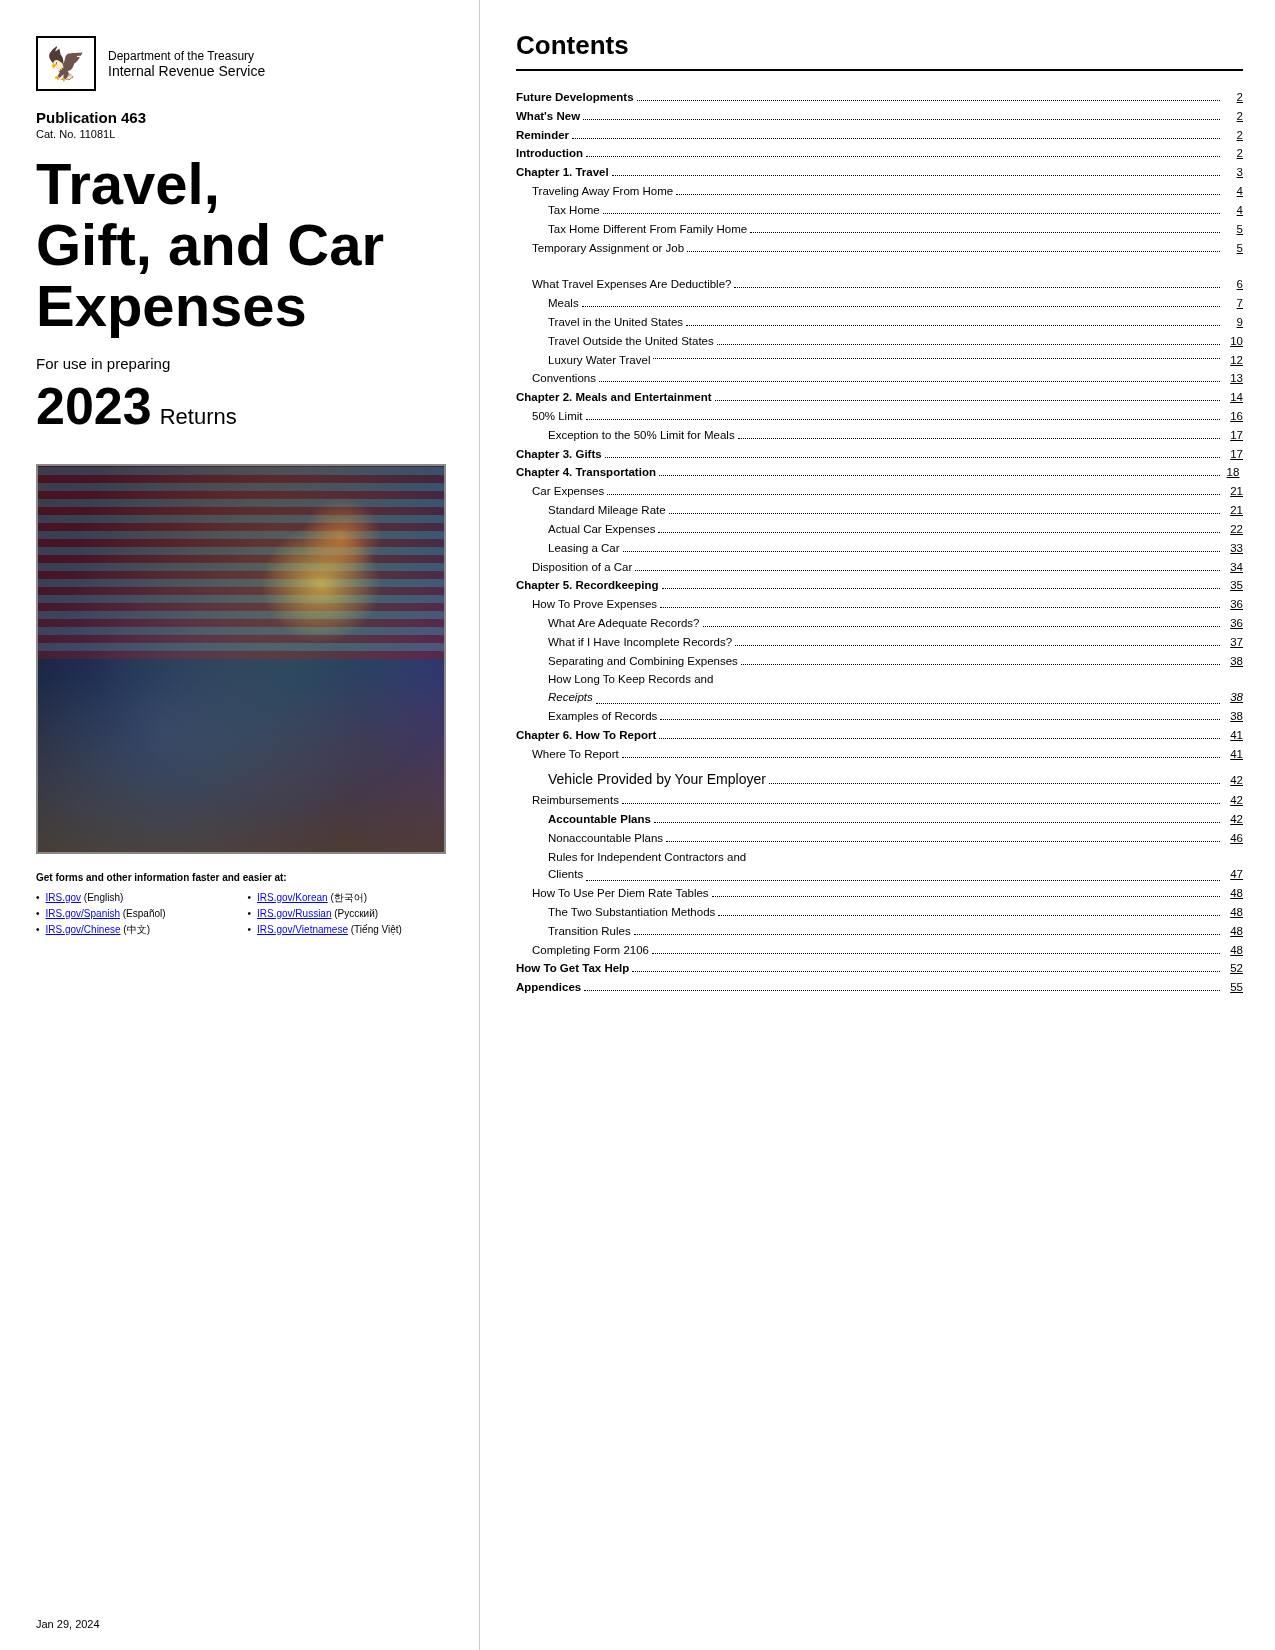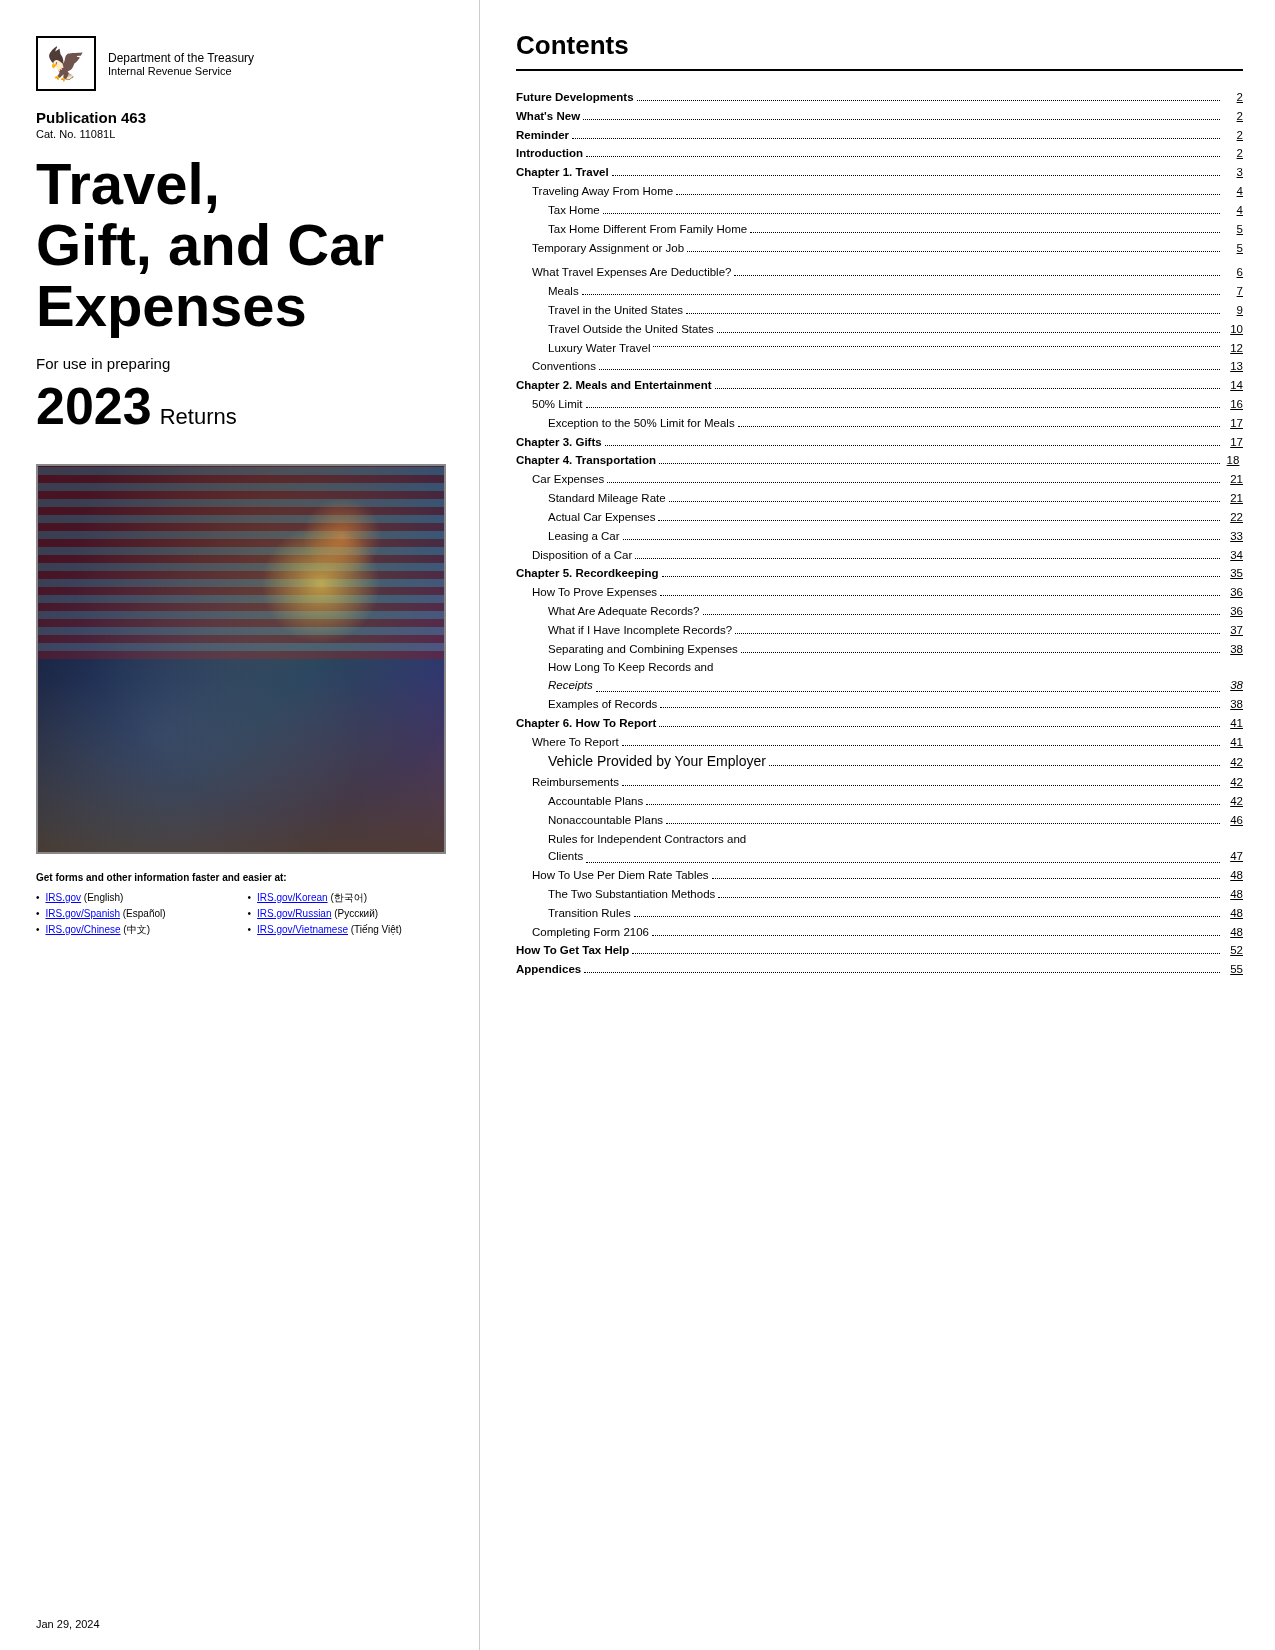--- a/index.html
+++ b/index.html
@@ -200,21 +200,21 @@
 <body>
 
 <div class="left-panel">
 
   <div class="logo-row">
     <div class="logo-box">
       <span class="eagle-icon">🦅</span>
     </div>
     <div>
       <div style="font-size:12px;font-weight:normal;">Department of the Treasury</div>
-      <div style="font-size:11px;font-weight:normal;">Internal Revenue Service</div>
+      <div style="font-size:14px;font-weight:normal;">Internal Revenue Service</div>
     </div>
   </div>
 
   <div class="pub-label">Publication 463</div>
   <div class="cat-no">Cat. No. 11081L</div>
 
   <div class="main-title">
     <span>Travel,</span><br>
     <span>Gift, and Car</span><br>
     <span>Expenses</span>
@@ -306,21 +306,21 @@
       <div style="display: flex; align-items: baseline; margin-bottom: 1px; padding-left: 32px;">
         <span style="white-space: nowrap; flex-shrink: 0; font-weight: normal; font-size: 11.5px;">Tax Home</span>
         <span style="flex: 1 1 0%; border-bottom: 1px dotted rgb(0, 0, 0); margin: 0px 3px 3px; min-width: 8px;"></span>
         <span style="flex-shrink: 0; text-align: right; text-decoration: underline; font-size: 11.5px; min-width: 20px;">4</span>
       </div>
       <div style="display: flex; align-items: baseline; margin-bottom: 1px; padding-left: 32px;">
         <span style="white-space: nowrap; flex-shrink: 0; font-weight: normal; font-size: 11.5px;">Tax Home Different From Family Home</span>
         <span style="flex: 1 1 0%; border-bottom: 1px dotted rgb(0, 0, 0); margin: 0px 3px 3px; min-width: 8px;"></span>
         <span style="flex-shrink: 0; text-align: right; text-decoration: underline; font-size: 11.5px; min-width: 20px;">5</span>
       </div>
-      <div style="display: flex; align-items: baseline; margin-bottom: 7px; padding-left: 16px;">
+      <div style="display: flex; align-items: baseline; margin-bottom: 19px; padding-left: 16px;">
         <span style="white-space: nowrap; flex-shrink: 0; font-weight: normal; font-size: 11.5px;">Temporary Assignment or Job</span>
         <span style="flex: 1 1 0%; border-bottom: 1px dotted rgb(0, 0, 0); margin: 0px 3px 3px; min-width: 8px;"></span>
         <span style="flex-shrink: 0; text-align: right; text-decoration: underline; font-size: 11.5px; min-width: 20px;">5</span>
       </div>
       <div style="display: flex; align-items: baseline; margin-bottom: 1px; padding-left: 16px;">
         <span style="white-space: nowrap; flex-shrink: 0; font-weight: normal; font-size: 11.5px;">What Travel Expenses Are Deductible?</span>
         <span style="flex: 1 1 0%; border-bottom: 1px dotted rgb(0, 0, 0); margin: 0px 3px 3px; min-width: 8px;"></span>
         <span style="flex-shrink: 0; text-align: right; text-decoration: underline; font-size: 11.5px; min-width: 20px;">6</span>
       </div>
       <div style="display: flex; align-items: baseline; margin-bottom: 1px; padding-left: 32px;">
@@ -436,37 +436,37 @@
       <div style="display: flex; align-items: baseline; margin-bottom: 1px; padding-left: 32px;">
         <span style="white-space: nowrap; flex-shrink: 0; font-weight: normal; font-size: 11.5px;">Examples of Records</span>
         <span style="flex: 1 1 0%; border-bottom: 1px dotted rgb(0, 0, 0); margin: 0px 3px 3px; min-width: 8px;"></span>
         <span style="flex-shrink: 0; text-align: right; text-decoration: underline; font-size: 11.5px; min-width: 20px;">38</span>
       </div>
       <div style="display: flex; align-items: baseline; margin-bottom: 1px; padding-left: 0px;">
         <span style="white-space: nowrap; flex-shrink: 0; font-weight: bold; font-size: 11.5px;">Chapter  6.  How To Report</span>
         <span style="flex: 1 1 0%; border-bottom: 1px dotted rgb(0, 0, 0); margin: 0px 3px 3px; min-width: 8px;"></span>
         <span style="flex-shrink: 0; text-align: right; text-decoration: underline; font-size: 11.5px; min-width: 20px;">41</span>
       </div>
-      <div style="display: flex; align-items: baseline; margin-bottom: 0; padding-left: 16px; justify-content: space-between;">
+      <div style="display: flex; align-items: baseline; margin-bottom: 6px; padding-left: 16px; justify-content: space-between;">
         <span style="white-space: nowrap; flex-shrink: 0; font-weight: normal; font-size: 11.5px;">Where To Report</span>
         <span style="flex: 1 1 0%; border-bottom: 1px dotted rgb(0, 0, 0); margin: 0px 3px 3px; min-width: 8px;"></span>
         <span style="flex-shrink: 0; text-align: right; text-decoration: underline; font-size: 11.5px; min-width: 20px;">41</span>
       </div>
       <div style="display: flex; align-items: baseline; margin-bottom: 1px; padding-left: 32px;">
         <span style="white-space: nowrap; flex-shrink: 0; font-weight: normal; font-size: 14px;">Vehicle Provided by Your Employer</span>
         <span style="flex: 1 1 0%; border-bottom: 1px dotted rgb(0, 0, 0); margin: 0px 3px 3px; min-width: 8px;"></span>
         <span style="flex-shrink: 0; text-align: right; text-decoration: underline; font-size: 11.5px; min-width: 20px;">42</span>
       </div>
       <div style="display: flex; align-items: baseline; margin-bottom: 1px; padding-left: 16px;">
         <span style="white-space: nowrap; flex-shrink: 0; font-weight: normal; font-size: 11.5px;">Reimbursements</span>
         <span style="flex: 1 1 0%; border-bottom: 1px dotted rgb(0, 0, 0); margin: 0px 3px 3px; min-width: 8px;"></span>
         <span style="flex-shrink: 0; text-align: right; text-decoration: underline; font-size: 11.5px; min-width: 20px;">42</span>
       </div>
       <div style="display: flex; align-items: baseline; margin-bottom: 1px; padding-left: 32px;">
-        <span style="white-space: nowrap; flex-shrink: 0; font-weight: normal; font-size: 11.5px;">Accountable Plans</span>
+        <span style="white-space: nowrap; flex-shrink: 0; font-weight: bold; font-size: 11.5px;">Accountable Plans</span>
         <span style="flex: 1 1 0%; border-bottom: 1px dotted rgb(0, 0, 0); margin: 0px 3px 3px; min-width: 8px;"></span>
         <span style="flex-shrink: 0; text-align: right; text-decoration: underline; font-size: 11.5px; min-width: 20px;">42</span>
       </div>
       <div style="display: flex; align-items: baseline; margin-bottom: 1px; padding-left: 32px;">
         <span style="white-space: nowrap; flex-shrink: 0; font-weight: normal; font-size: 11.5px;">Nonaccountable Plans</span>
         <span style="flex: 1 1 0%; border-bottom: 1px dotted rgb(0, 0, 0); margin: 0px 3px 3px; min-width: 8px;"></span>
         <span style="flex-shrink: 0; text-align: right; text-decoration: underline; font-size: 11.5px; min-width: 20px;">46</span>
       </div>
       <div style="display: flex; align-items: flex-end; margin-bottom: 1px; padding-left: 32px;">
         <div style="flex: 1 1 0%;">

